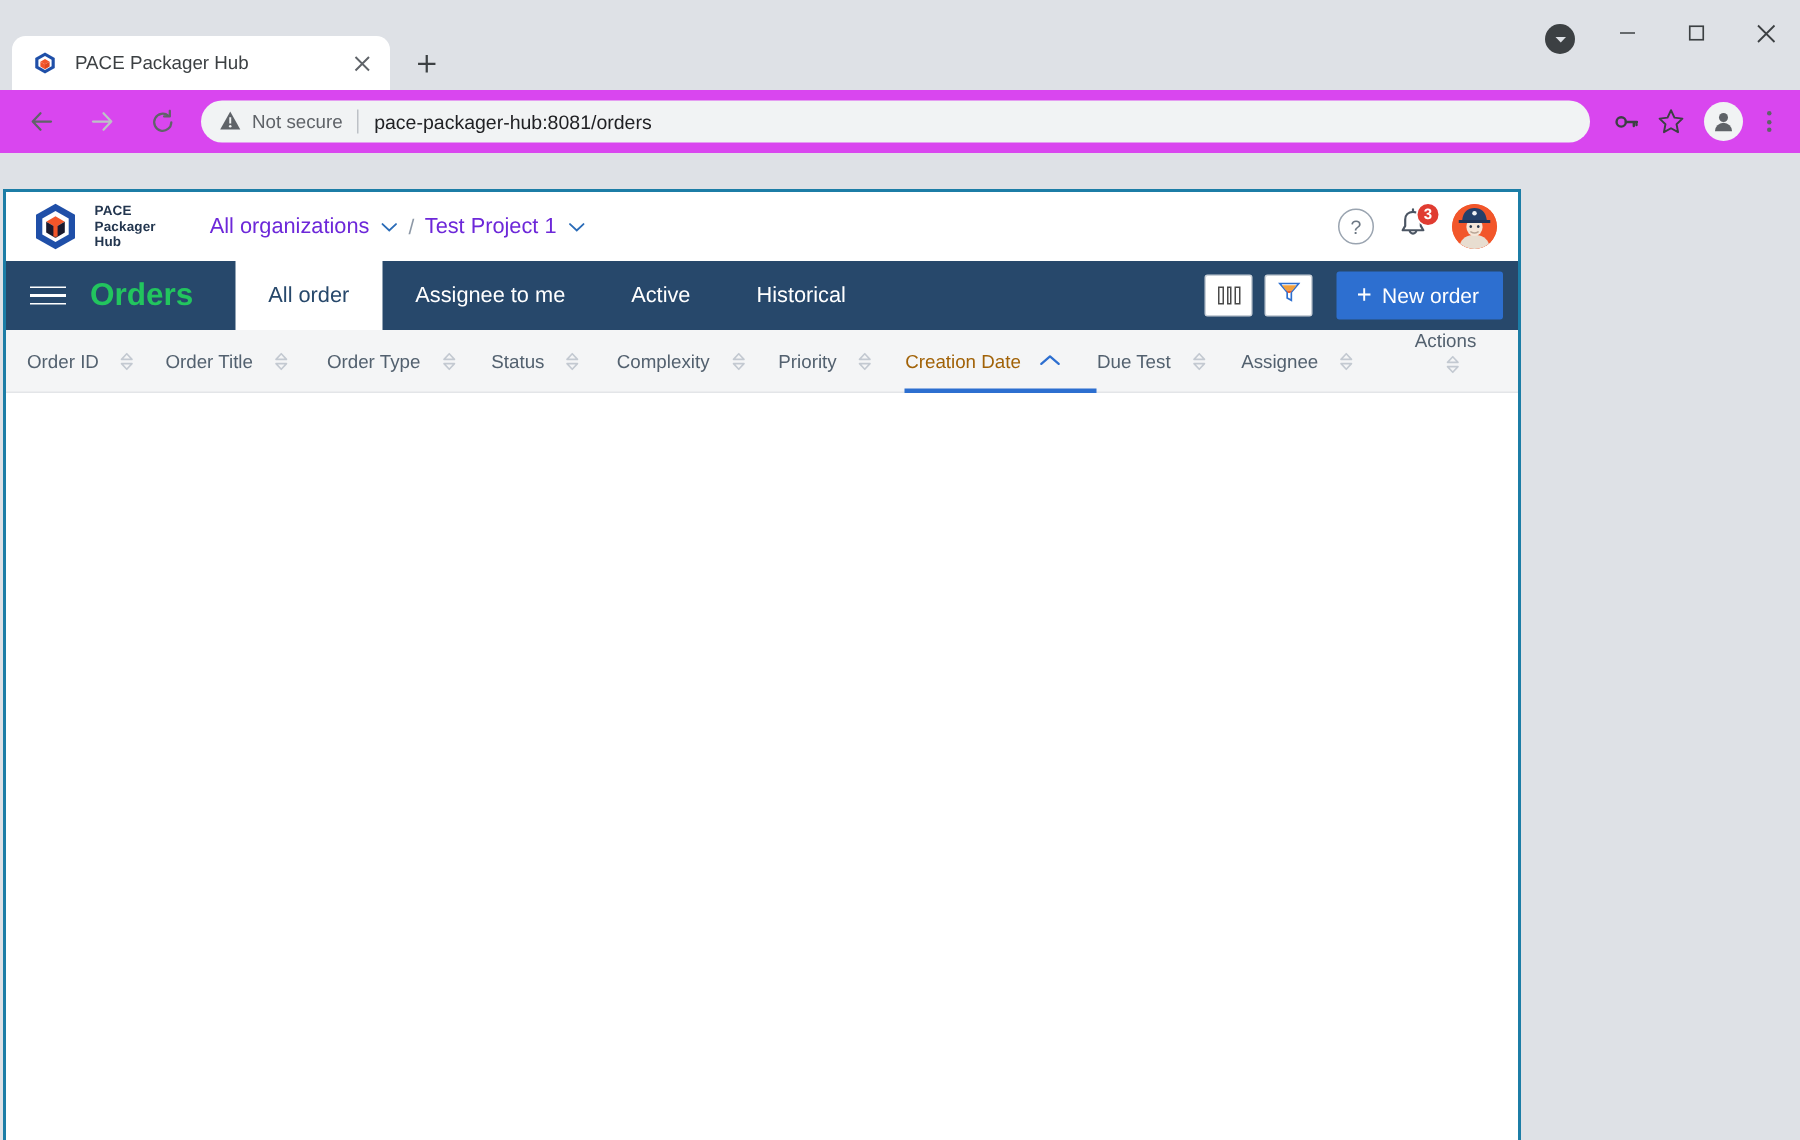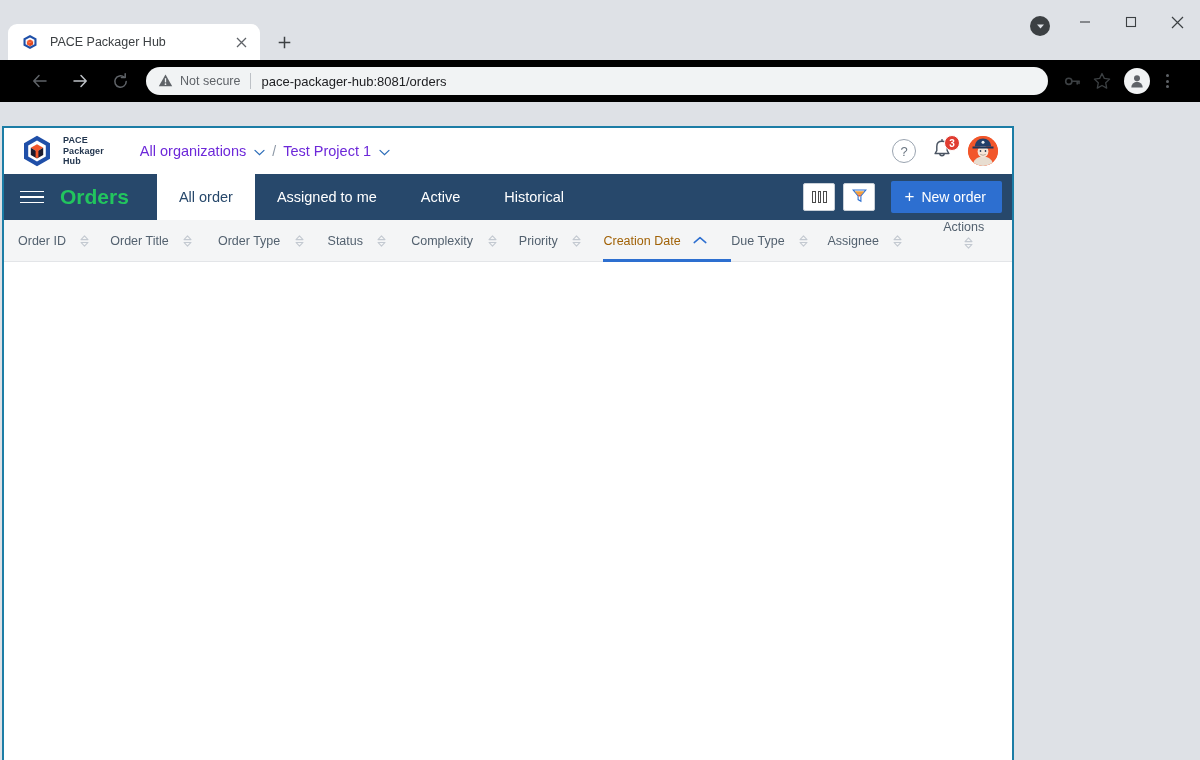--- a/index.html
+++ b/index.html
@@ -73,23 +73,23 @@
   .circ-chevron {
     position: absolute; left: 1030px; top: 16px;
     width: 20px; height: 20px; border-radius: 50%;
     background: #3c4043;
     display: flex; align-items: center; justify-content: center;
   }
 
   
   .toolbar {
     height: 42px;
-    background: #000000;
+    background: #d946ef;
     display: flex; align-items: center;
-    padding: 0 20px;
+    padding: 0 8px;
   }
   .navbtn {
     width: 32px; height: 32px;
     margin: 0 4px;
     display: flex; align-items: center; justify-content: center;
     color: #5f6368;
   }
   .navbtn.fwd { color: #bdc1c6; }
   .omnibox {
     flex: 1;
@@ -459,21 +459,21 @@
         <i></i>
           <i></i>
           <i></i>
       </div>
       <div class="nav-title">Orders</div>
       <div class="nav-tabs">
         <div class="nav-tab active">
           <span>All order</span>
         </div>
         <div class="nav-tab">
-          <span>Assigned to me</span>
+          <span>Assignee to me</span>
         </div>
         <div class="nav-tab">
           <span>Active</span>
         </div>
         <div class="nav-tab">
           <span>Historical</span>
         </div>
       </div>
 
       <div class="nav-right">
@@ -559,21 +559,21 @@
         </div>
         <div class="th sorted" style="width: 133px;">
           <span class="lbl">Creation Date</span>
           <span class="sort">
             <svg width="14" height="9" viewBox="0 0 14 9">
               <path d="M1.2 6.6 L7 1.6 L12.8 6.6" fill="none" stroke="currentColor" stroke-width="1.5" stroke-linecap="round" stroke-linejoin="round"></path>
             </svg>
           </span>
         </div>
         <div class="th" style="width: 100px;">
-          <span class="lbl">Due Type</span>
+          <span class="lbl">Due Test</span>
           <span class="sort">
             <svg width="9" height="12" viewBox="0 0 9 12">
               <path d="M4.5 0.8 L8 4.6 H1 Z" fill="none" stroke="currentColor" stroke-width="1.05" stroke-linejoin="round"></path>
               <path d="M4.5 11.2 L8 7.4 H1 Z" fill="none" stroke="currentColor" stroke-width="1.05" stroke-linejoin="round"></path>
             </svg>
           </span>
         </div>
         <div class="th" style="width: 102px;">
           <span class="lbl">Assignee</span>
           <span class="sort">

